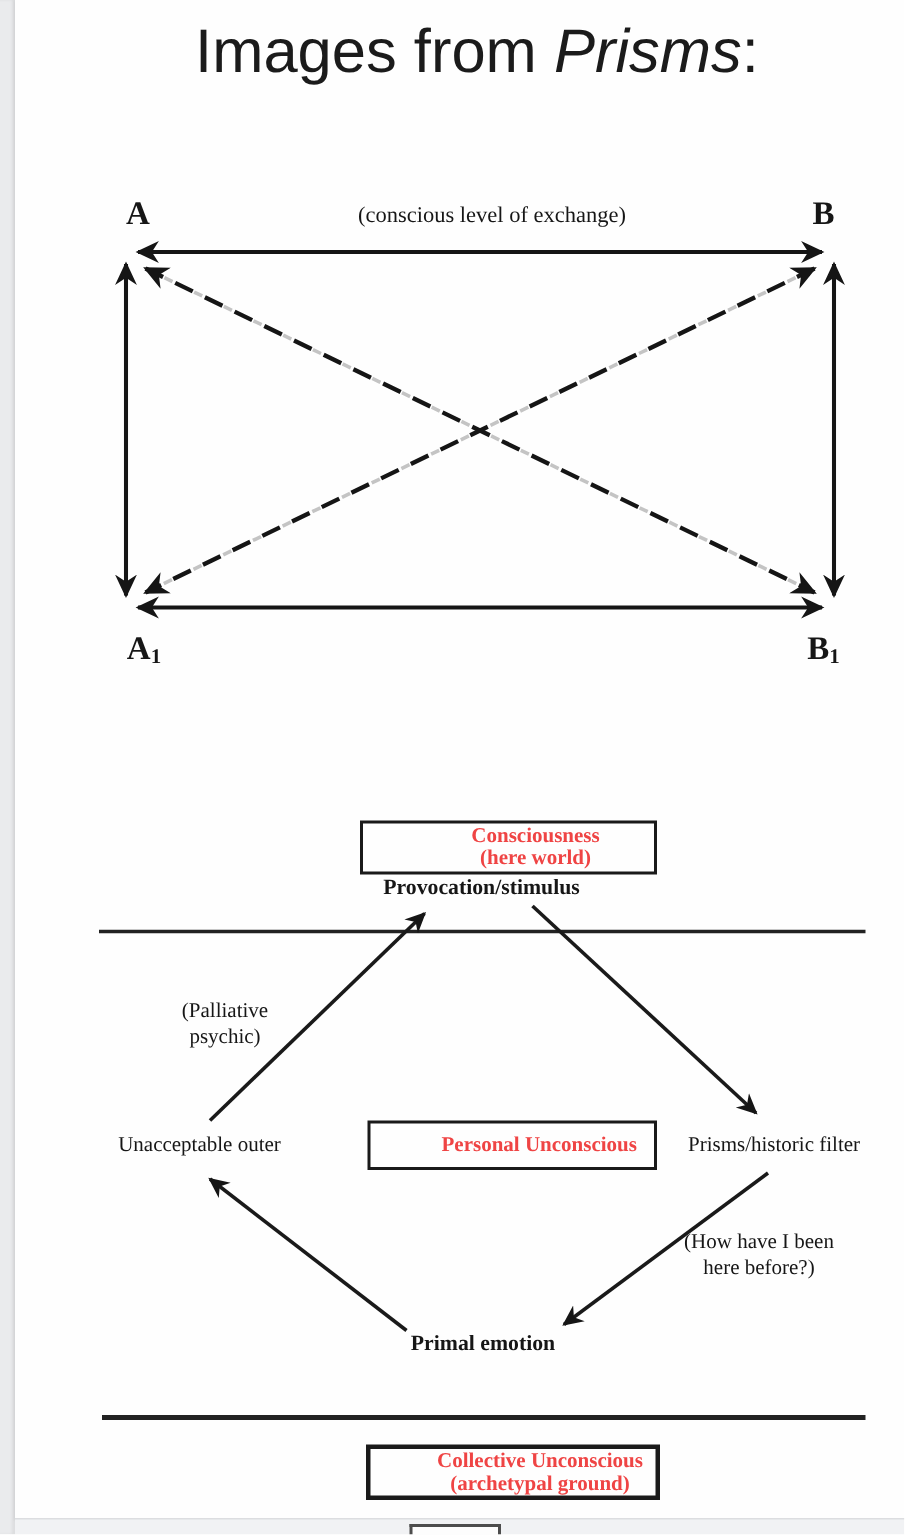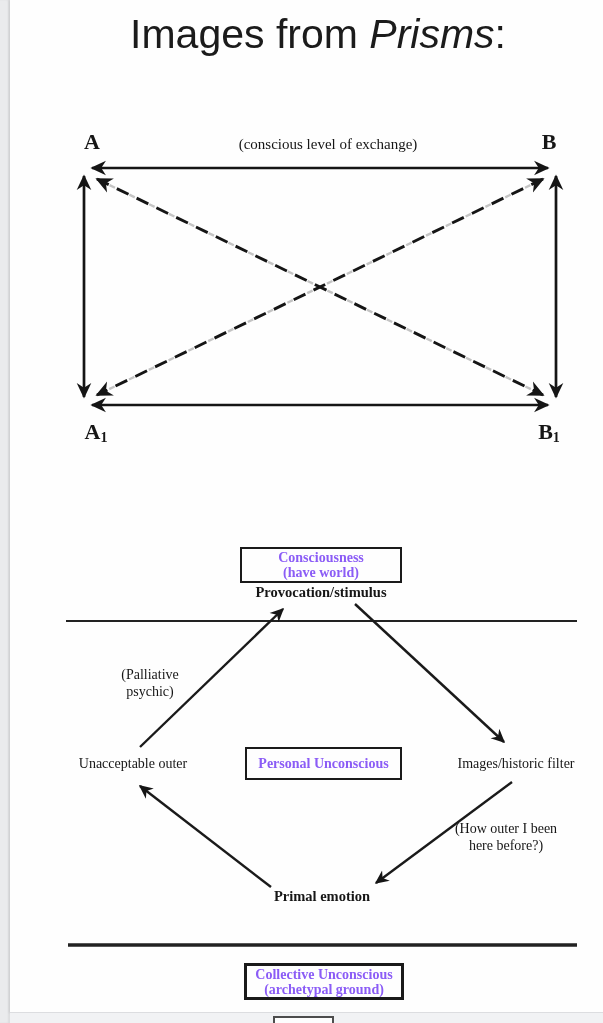--- a/index.html
+++ b/index.html
@@ -19,21 +19,21 @@
   .title em{font-style:italic;}
   .graphics{position:absolute;left:0;top:0;width:603px;height:1023px;}
   .lbl{position:absolute;transform:translateX(-50%);text-align:center;white-space:nowrap;color:#161616;}
   .corner{font-weight:bold;font-size:22px;line-height:22px;}
   .corner .sub{font-size:14px;vertical-align:-3px;}
   .edge-note{font-size:15px;line-height:17px;}
   .note{font-size:14px;line-height:17px;text-align:center;}
   .bold-note{font-size:14.5px;font-weight:bold;line-height:16px;}
   .two-line{white-space:nowrap;}
   .dbox{position:absolute;background:#fefefe;border:2px solid #1a1a1a;text-align:center;
-        font-weight:bold;font-size:14px;line-height:15px;color:#8b5cf6;}
+        font-weight:bold;font-size:14px;line-height:15px;color:#ef4444;padding-left:36px;}
   .dbox.thick{border-width:3px;}
 </style>
 </head>
 <body>
 
 <div class="screen">
   <div class="gutter-left"></div>
   <div class="page"></div>
 
   <h1 class="title"><span>Images from </span><em>Prisms</em><span>:</span></h1>
@@ -66,37 +66,37 @@
   </svg>
 
   <div class="lbl corner" style="left:92px;top:131px;">A</div>
   <div class="lbl corner" style="left:549px;top:131px;">B</div>
   <div class="lbl edge-note" style="left:328px;top:136px;">(conscious level of exchange)</div>
   <div class="lbl corner" style="left:96px;top:421px;"><span>A</span><span class="sub">1</span></div>
   <div class="lbl corner" style="left:549px;top:421px;"><span>B</span><span class="sub">1</span></div>
 
   <div class="dbox" style="left:240px;top:547px;width:158px;height:31px;padding-top:1px;">
     <div>Consciousness</div>
-    <div>(have world)</div>
+    <div>(here world)</div>
   </div>
   <div class="dbox thick" style="left:244px;top:963px;width:154px;height:30px;padding-top:1px;">
     <div>Collective Unconscious</div>
     <div>(archetypal ground)</div>
   </div>
   <div class="dbox" style="left:245px;top:747px;width:153px;height:29px;line-height:29px;">Personal Unconscious</div>
 
   <div class="lbl bold-note" style="left:321px;top:584px;text-align:right;">Provocation/stimulus</div>
   <div class="lbl note two-line" style="left:150px;top:666px;">
     <div>(Palliative</div>
     <div>psychic)</div>
   </div>
   <div class="lbl note" style="left:133px;top:755px;">Unacceptable outer</div>
-  <div class="lbl note" style="left:516px;top:755px;">Images/historic filter</div>
+  <div class="lbl note" style="left:516px;top:755px;">Prisms/historic filter</div>
   <div class="lbl note two-line" style="left:506px;top:820px;">
-    <div>(How outer I been</div>
+    <div>(How have I been</div>
     <div>here before?)</div>
   </div>
   <div class="lbl bold-note two-line" style="left:322px;top:888px;">
     <div>Primal emotion</div>
   </div>
 
   <div class="strip-bottom"></div>
   <div class="partial-box"></div>
 </div>
 

